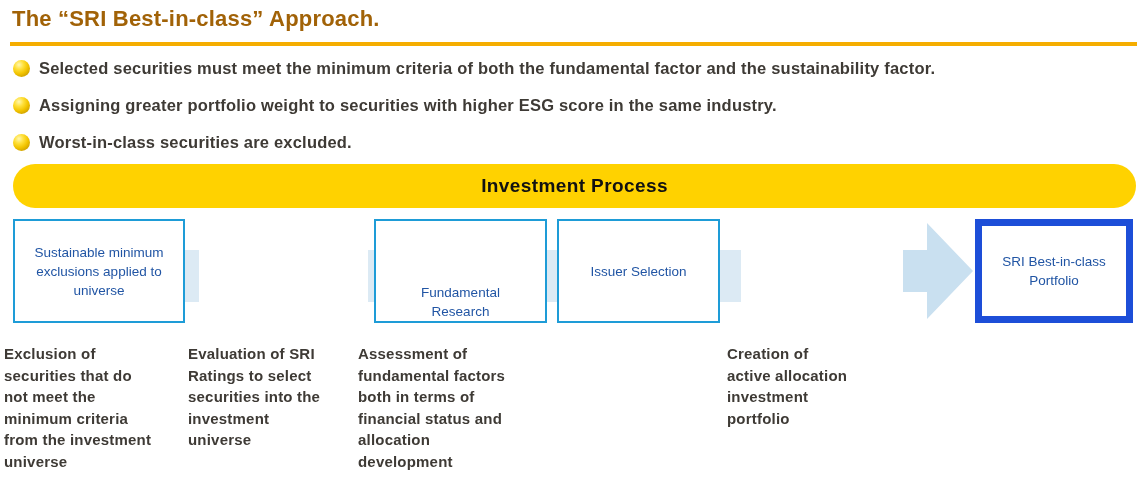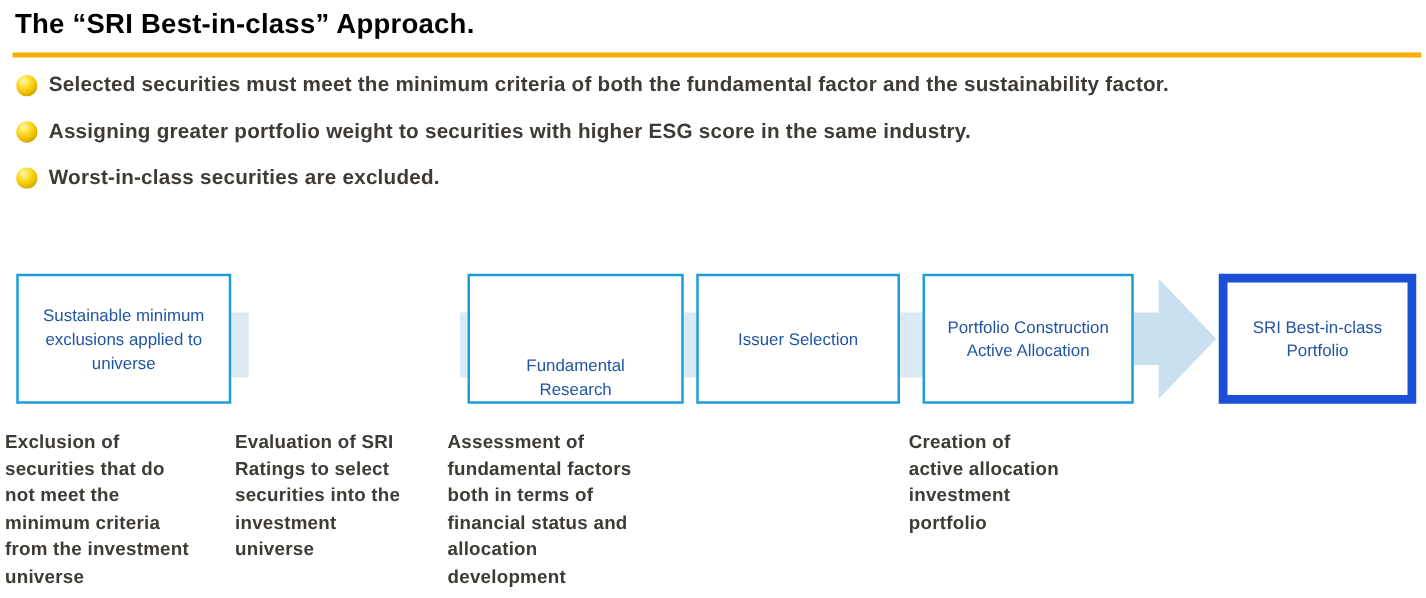--- a/index.html
+++ b/index.html
@@ -14,21 +14,21 @@
     overflow: hidden;
   }
 
   
   .page-title {
     position: absolute;
     left: 12px;
     top: 6px;
     font-size: 22px;
     font-weight: 700;
-    color: #000000;
+    color: #a16207;
     letter-spacing: 0.2px;
   }
   .gold-rule {
     position: absolute;
     left: 10px;
     top: 42px;
     width: 1127px;
     height: 4px;
     background: #f5ad00;
   }
@@ -153,20 +153,23 @@
     <li class="bullet-row">
       <span class="bullet-dot"></span>
       <span class="bullet-text">Assigning greater portfolio weight to securities with higher ESG score in the same industry.</span>
     </li>
     <li class="bullet-row">
       <span class="bullet-dot"></span>
       <span class="bullet-text">Worst-in-class securities are excluded.</span>
     </li>
   </ul>
 
+  <div class="banner">
+    <span class="banner-label">Investment Process</span>
+  </div>
 
   <div class="process">
 
     <div class="connector" style="left:183px; width:16px;"></div>
     <div class="connector" style="left:368px; width:10px;"></div>
     <div class="connector" style="left:544px; width:16px;"></div>
     <div class="connector" style="left:717px; width:24px;"></div>
 
     <svg class="flow-arrow" viewBox="0 0 72 100" aria-hidden="true">
       <polygon points="0,29 24,29 24,2 70,50 24,98 24,71 0,71" fill="#c9e0f0"></polygon>
@@ -176,24 +179,20 @@
       <div class="box-label">Sustainable minimum
 exclusions applied to
 universe</div>
     </div>
     <div class="flow-box" style="left:374px; width:173px;align-items:flex-end;">
       <div class="box-label">Fundamental
 Research</div>
     </div>
     <div class="flow-box" style="left:557px; width:163px;">
       <div class="box-label">Issuer Selection</div>
-    </div>
-    <div class="flow-box" style="left:738px; width:169px;">
-      <div class="box-label">Portfolio Construction
-Active Allocation</div>
     </div>
     <div class="flow-box final" style="left:975px; width:158px;">
       <div class="box-label">SRI Best-in-class
 Portfolio</div>
     </div>
 
     <div class="step-desc" style="left:4px; width:190px;">Exclusion of
 securities that do
 not meet the
 minimum criteria

